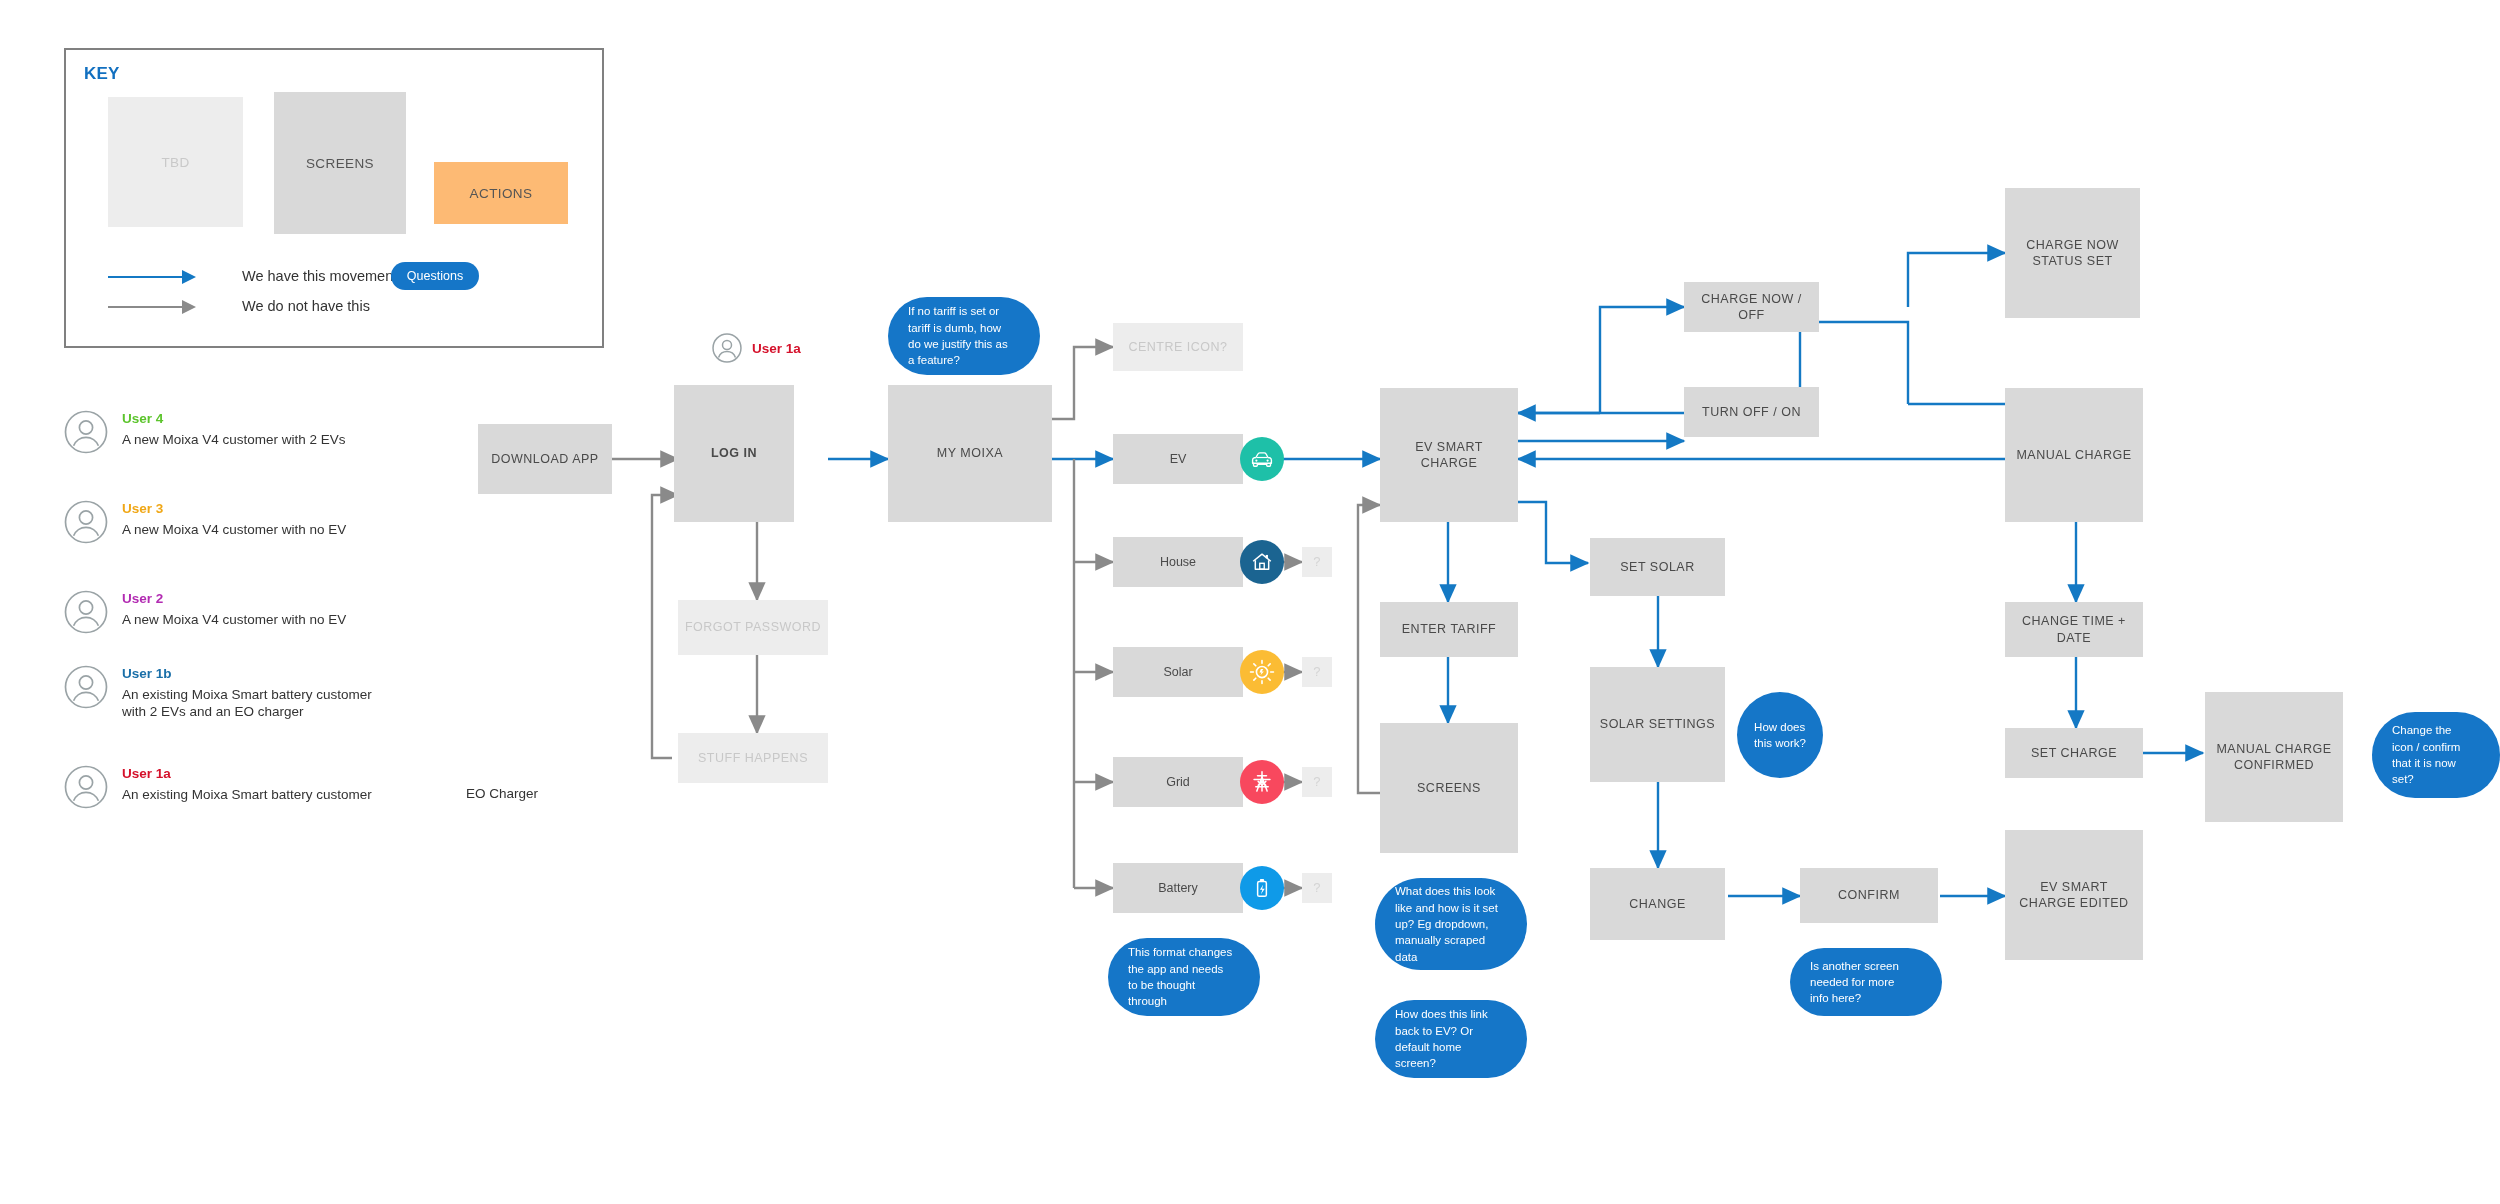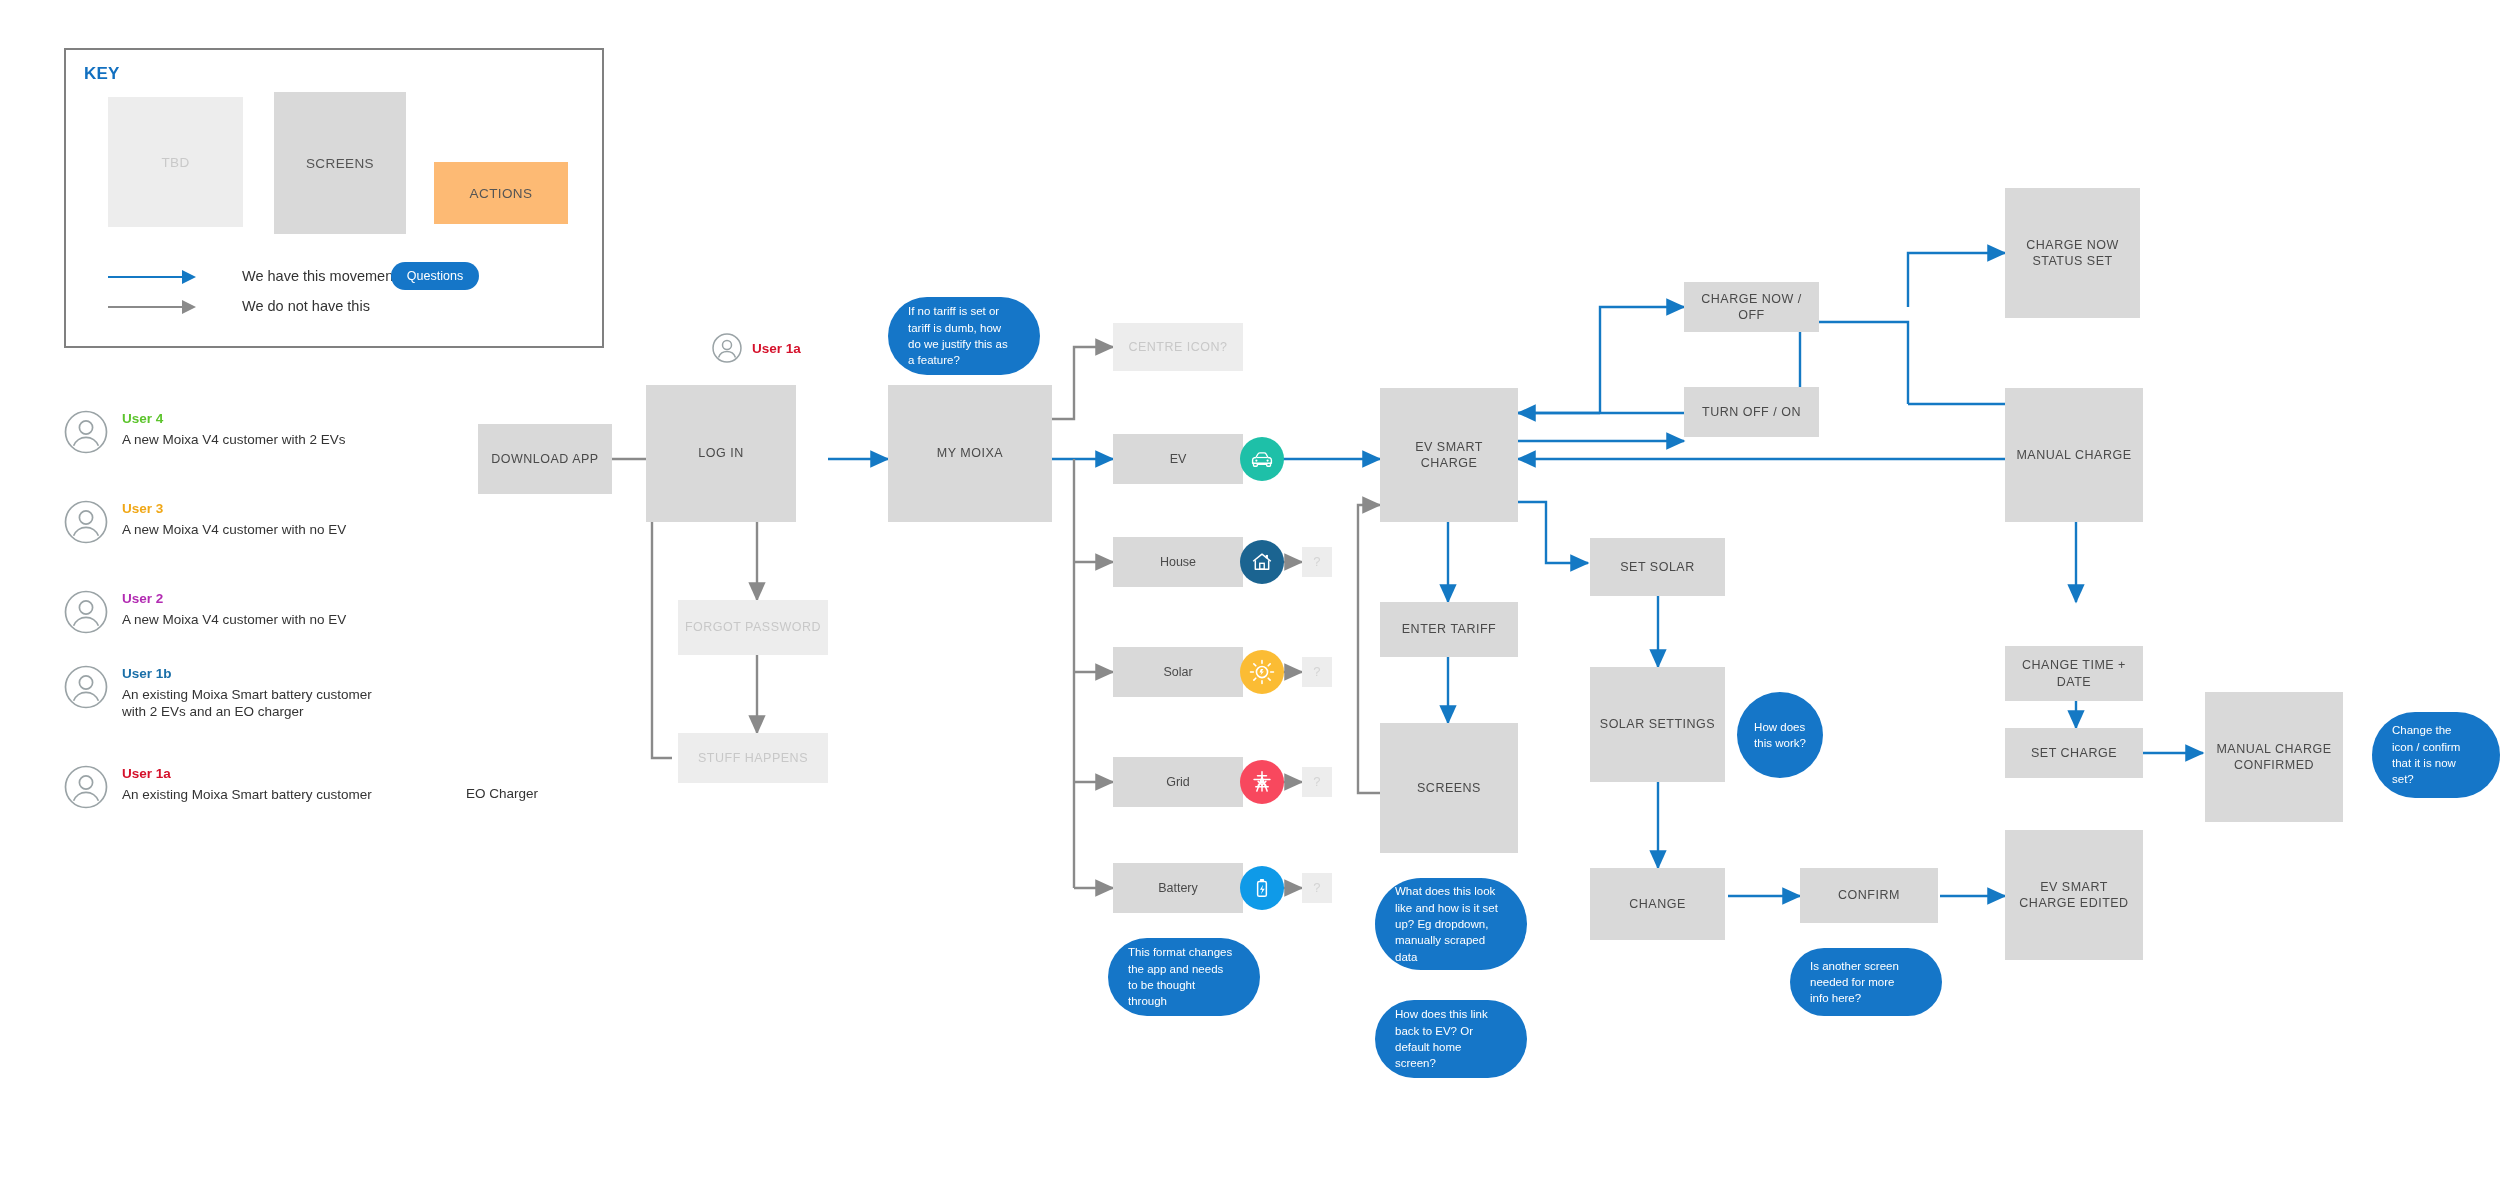--- a/index.html
+++ b/index.html
@@ -359,21 +359,21 @@
     <svg class="av" viewBox="0 0 44 44">
       <circle cx="22" cy="22" r="20.5" fill="none" stroke="#9aa3a6" stroke-width="2.2"></circle>
       <circle cx="22" cy="17.5" r="6.6" fill="none" stroke="#9aa3a6" stroke-width="2.2"></circle>
       <path d="M9.6 35.8a13.3 13.3 0 0 1 24.8 0" fill="none" stroke="#9aa3a6" stroke-width="2.2"></path>
     </svg>
     <span class="nm" style="color:#d5112b">User 1a</span>
   </div>
 
   <div class="node screen" style="left:478px; top:424px; width:134px; height:70px;">DOWNLOAD APP</div>
 
-  <div class="node screen" style="left:646px; top:385px; width:150px; height:137px;">LOG IN</div>
+  <div class="node screen" style="left:674px; top:385px; width:120px; height:137px;font-weight:bold;">LOG IN</div>
 
   <div class="node tbd" style="left:678px; top:600px; width:150px; height:55px;">FORGOT PASSWORD</div>
 
   <div class="node tbd" style="left:678px; top:733px; width:150px; height:50px;">STUFF HAPPENS</div>
 
   <div class="node screen" style="left:888px; top:385px; width:164px; height:137px;">MY MOIXA</div>
 
   <div class="node tbd" style="left:1113px; top:323px; width:130px; height:48px;">CENTRE ICON?</div>
 
   <div class="node screen lc" style="left:1113px; top:434px; width:130px; height:50px;">EV</div>
@@ -446,21 +446,21 @@
 
   <div class="node screen" style="left:1684px; top:282px; width:135px; height:50px;">CHARGE NOW / OFF</div>
 
   <div class="node screen" style="left:1684px; top:387px; width:135px; height:50px;">TURN OFF / ON</div>
 
   <div class="node screen" style="left:2005px; top:188px; width:135px; height:130px;">CHARGE NOW
 STATUS SET</div>
 
   <div class="node screen" style="left:2005px; top:388px; width:138px; height:134px;">MANUAL CHARGE</div>
 
-  <div class="node screen" style="left:2005px; top:602px; width:138px; height:55px;margin-top:44px;">CHANGE TIME +
+  <div class="node screen" style="left:2005px; top:602px; width:138px; height:55px;">CHANGE TIME +
 DATE</div>
 
   <div class="node screen" style="left:2005px; top:728px; width:138px; height:50px;">SET CHARGE</div>
 
   <div class="node screen" style="left:2205px; top:692px; width:138px; height:130px;">MANUAL CHARGE
 CONFIRMED</div>
 
   <div class="node screen" style="left:2005px; top:830px; width:138px; height:130px;">EV SMART CHARGE
 EDITED</div>
 

